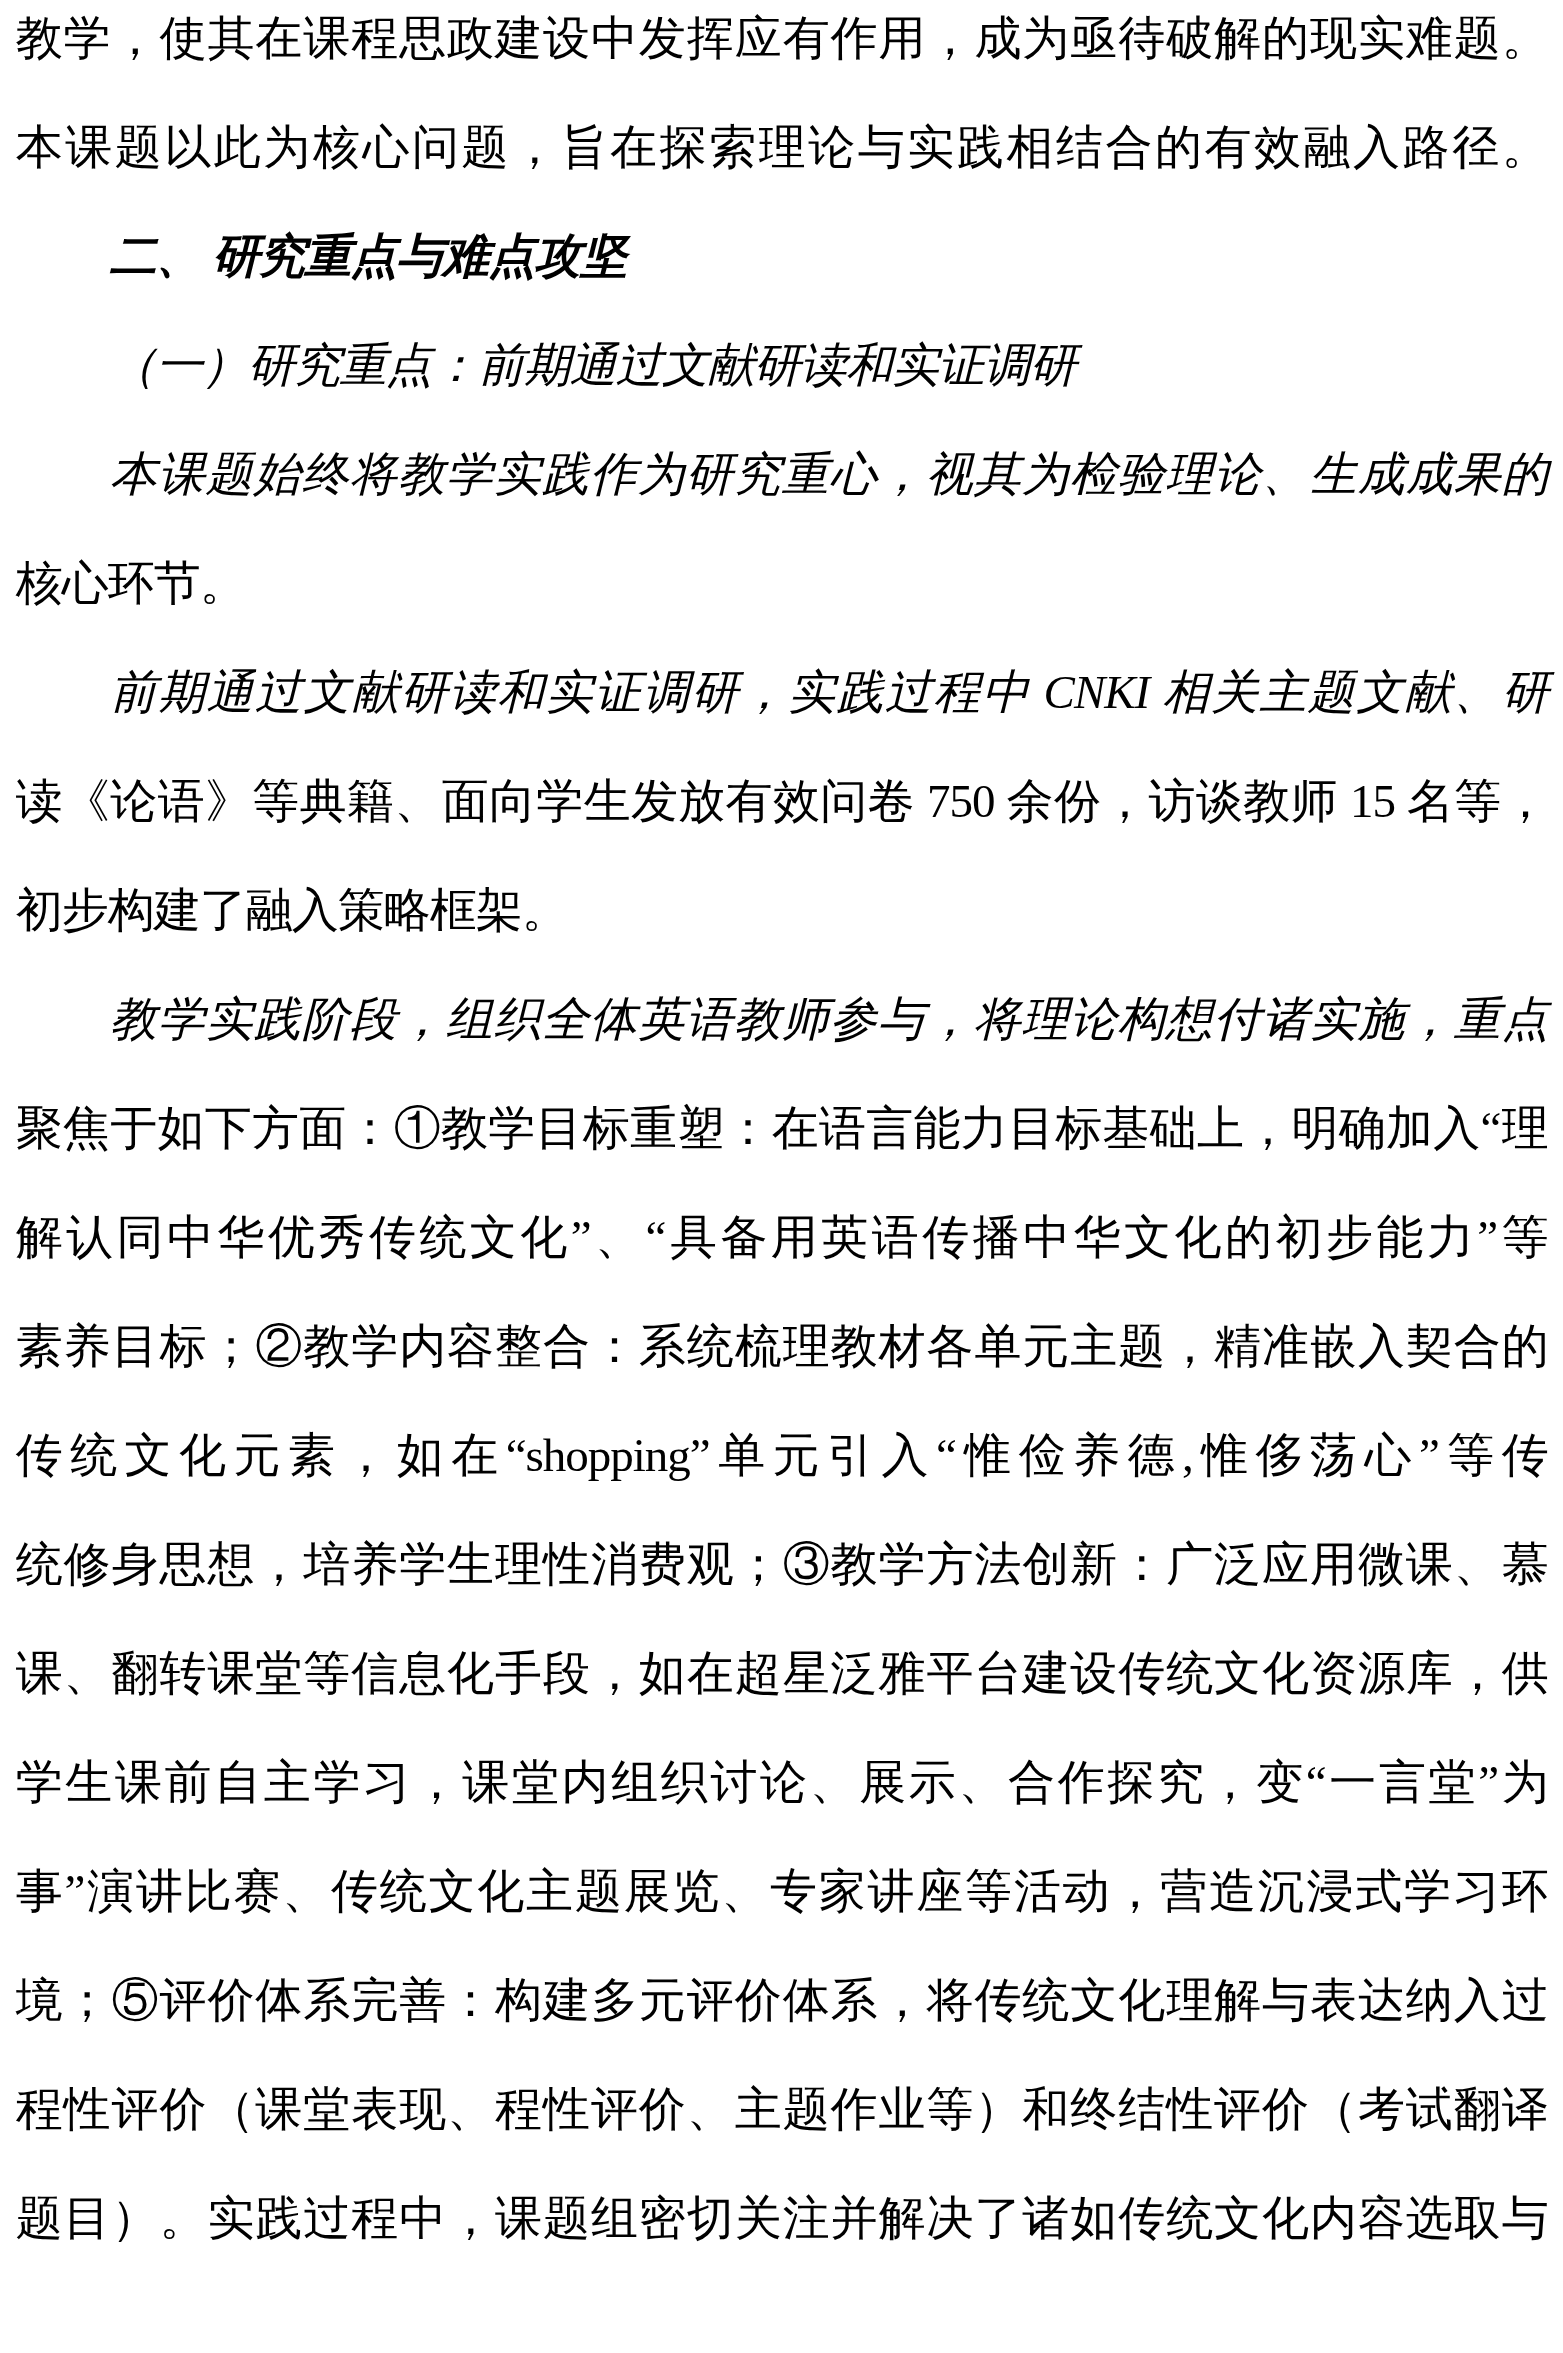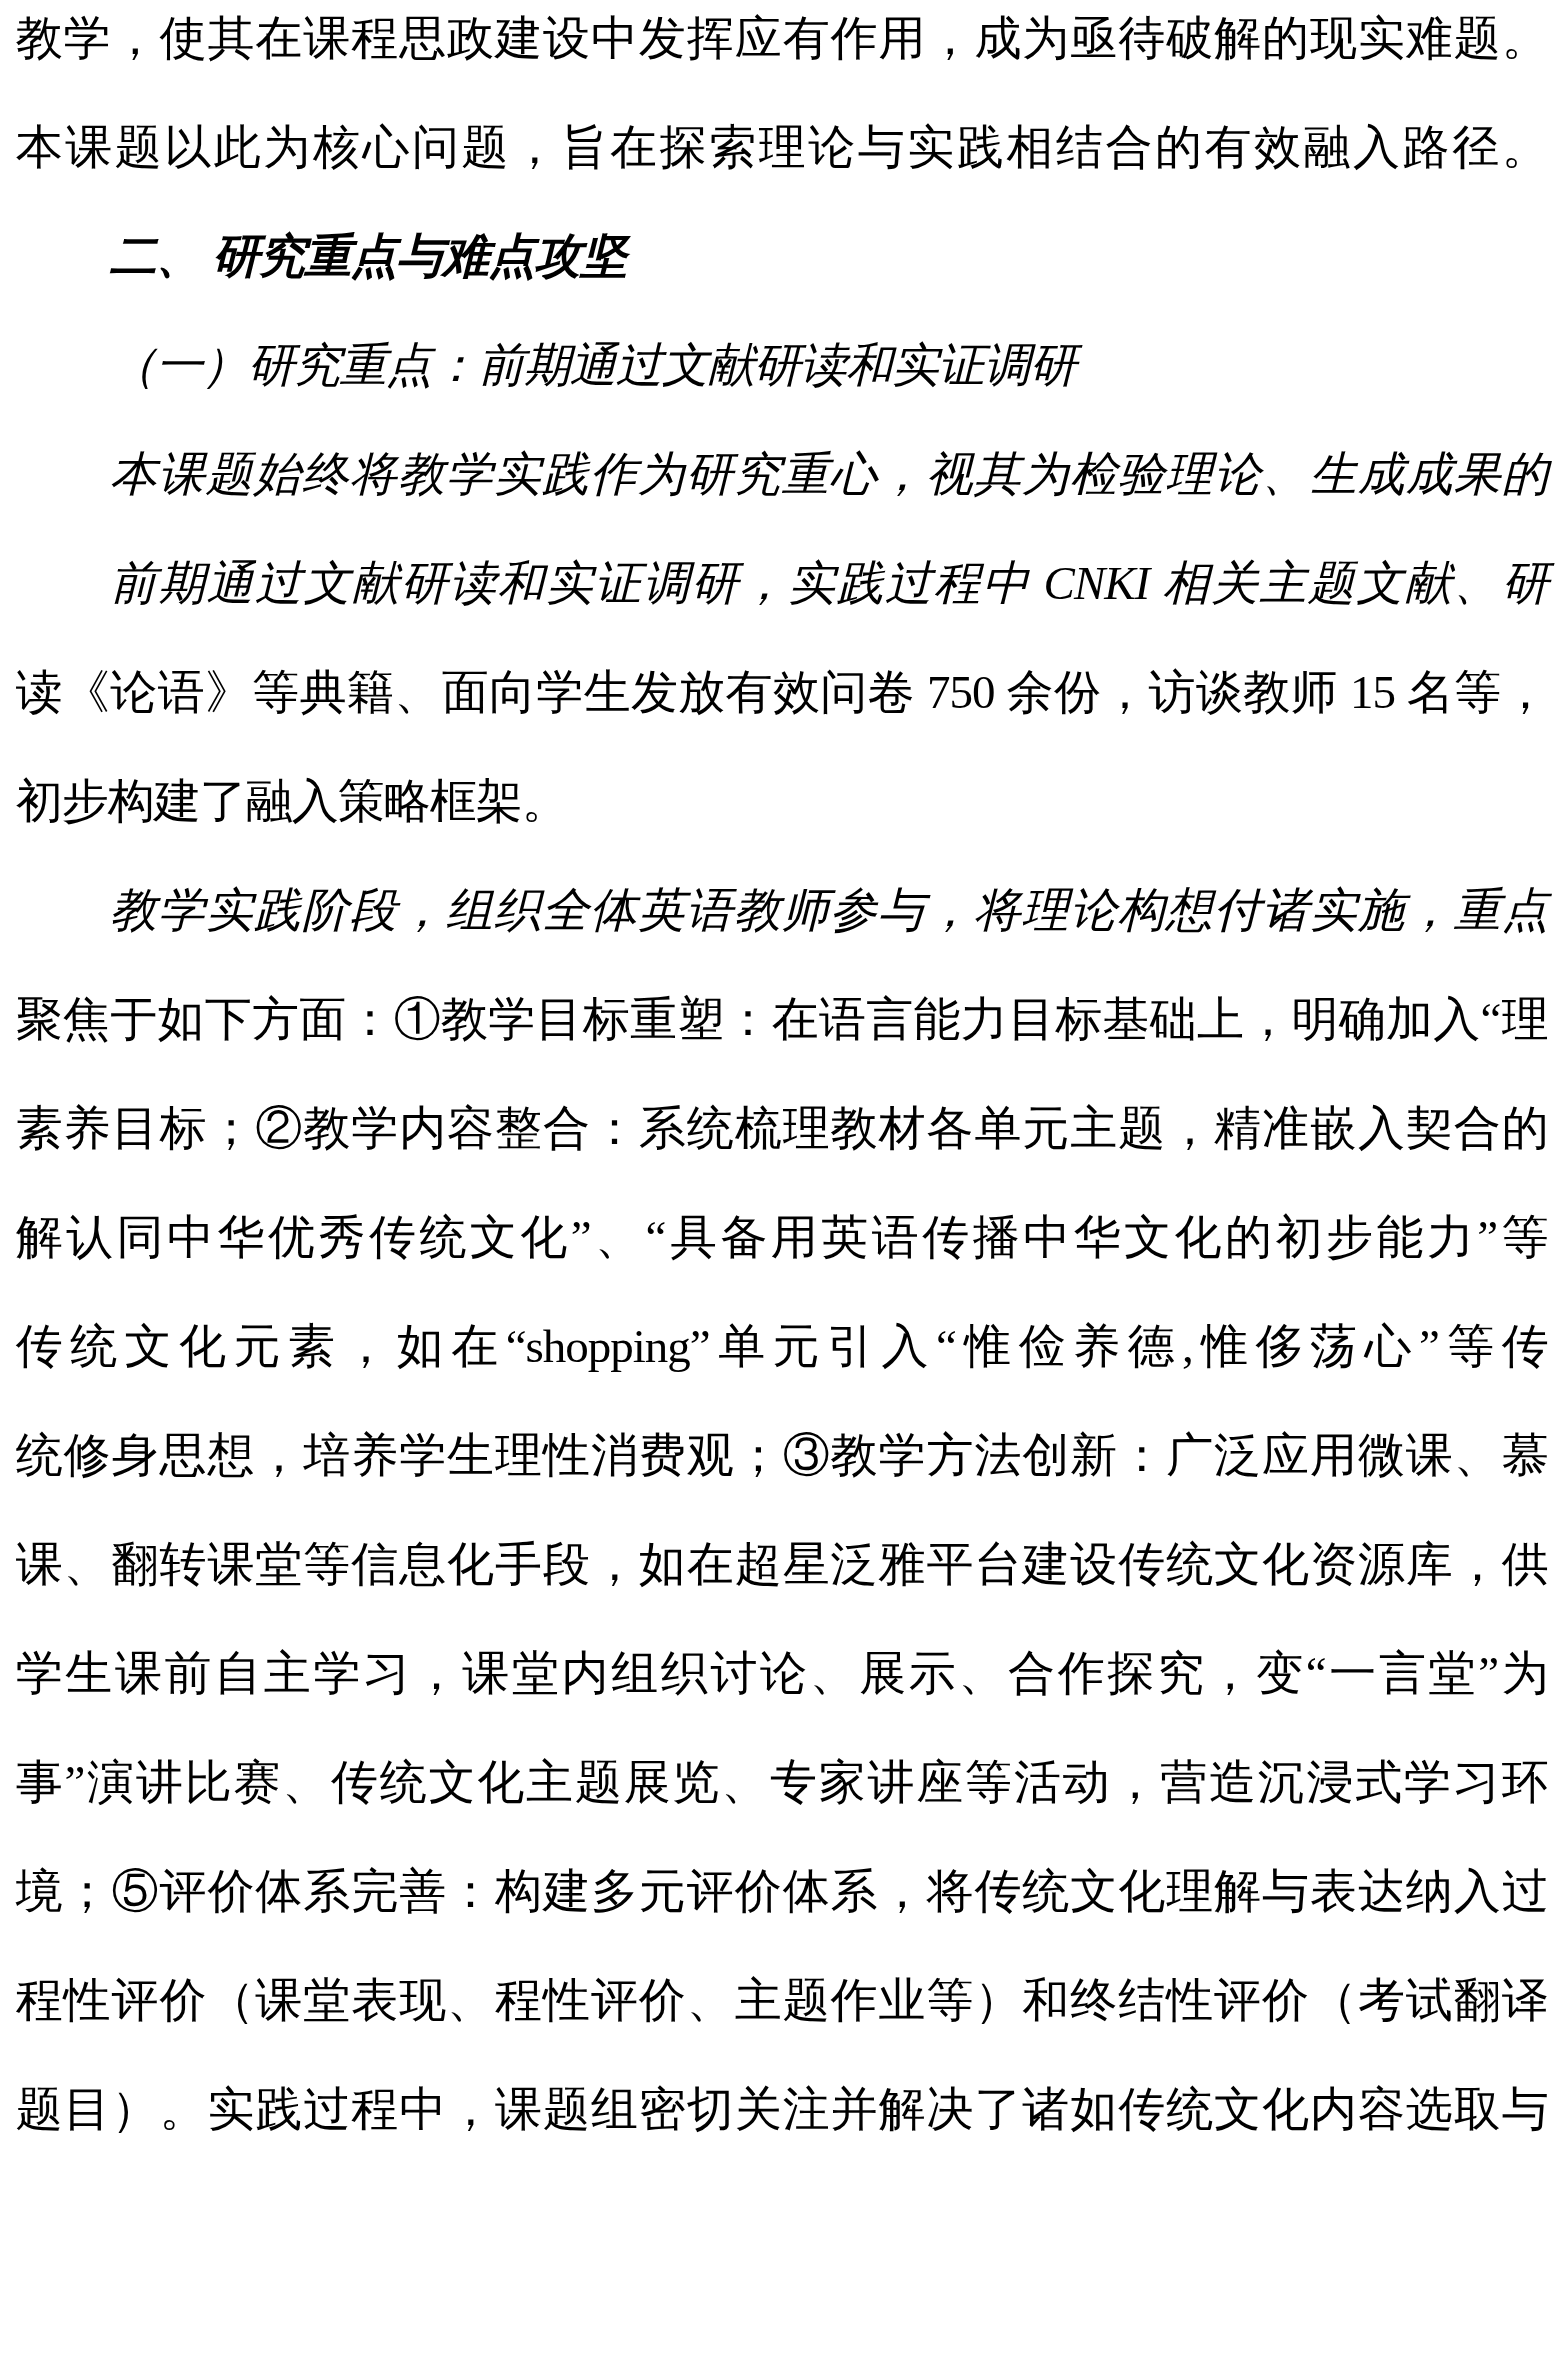--- a/index.html
+++ b/index.html
@@ -45,27 +45,28 @@
 </style>
 </head>
 <body>
 
 <div class="doc">
     <div class="line fill">教学，使其在课程思政建设中发挥应有作用，成为亟待破解的现实难题。</div>
     <div class="line fill">本课题以此为核心问题，旨在探索理论与实践相结合的有效融入路径。</div>
     <div class="line indent bold nofill">二、 研究重点与难点攻坚</div>
     <div class="line indent nofill">（一）研究重点：前期通过文献研读和实证调研</div>
     <div class="line indent fill">本课题始终将教学实践作为研究重心，视其为检验理论、生成成果的</div>
+    <div class="line nofill">核心环节。</div>
     <div class="line indent fill">前期通过文献研读和实证调研，实践过程中 CNKI 相关主题文献、研</div>
     <div class="line fill">读《论语》等典籍、面向学生发放有效问卷 750 余份，访谈教师 15 名等，</div>
     <div class="line nofill">初步构建了融入策略框架。</div>
     <div class="line indent fill">教学实践阶段，组织全体英语教师参与，将理论构想付诸实施，重点</div>
     <div class="line fill">聚焦于如下方面：①教学目标重塑：在语言能力目标基础上，明确加入“理</div>
+    <div class="line fill">解认同中华优秀传统文化”、“具备用英语传播中华文化的初步能力”等</div>
     <div class="line fill">素养目标；②教学内容整合：系统梳理教材各单元主题，精准嵌入契合的</div>
-    <div class="line fill">解认同中华优秀传统文化”、“具备用英语传播中华文化的初步能力”等</div>
     <div class="line fill">传统文化元素，如在“shopping”单元引入“惟俭养德,惟侈荡心”等传</div>
     <div class="line fill">统修身思想，培养学生理性消费观；③教学方法创新：广泛应用微课、慕</div>
     <div class="line fill">课、翻转课堂等信息化手段，如在超星泛雅平台建设传统文化资源库，供</div>
     <div class="line fill">学生课前自主学习，课堂内组织讨论、展示、合作探究，变“一言堂”为</div>
     <div class="line fill">事”演讲比赛、传统文化主题展览、专家讲座等活动，营造沉浸式学习环</div>
     <div class="line fill">境；⑤评价体系完善：构建多元评价体系，将传统文化理解与表达纳入过</div>
     <div class="line fill">程性评价（课堂表现、程性评价、主题作业等）和终结性评价（考试翻译</div>
     <div class="line fill">题目）。实践过程中，课题组密切关注并解决了诸如传统文化内容选取与</div>
   </div>
 

